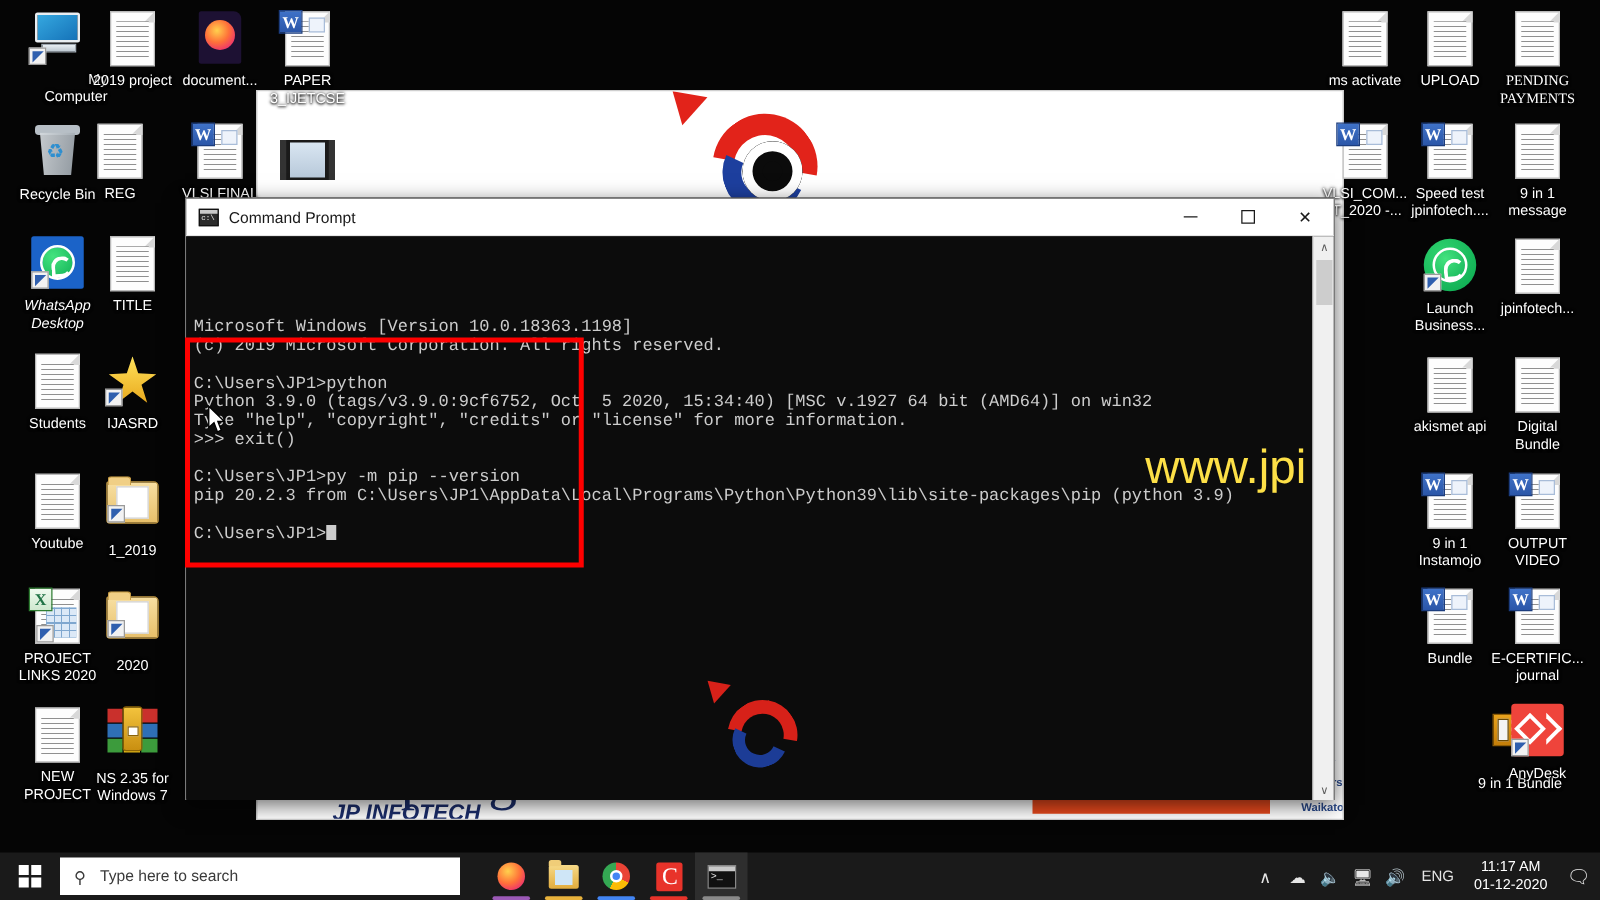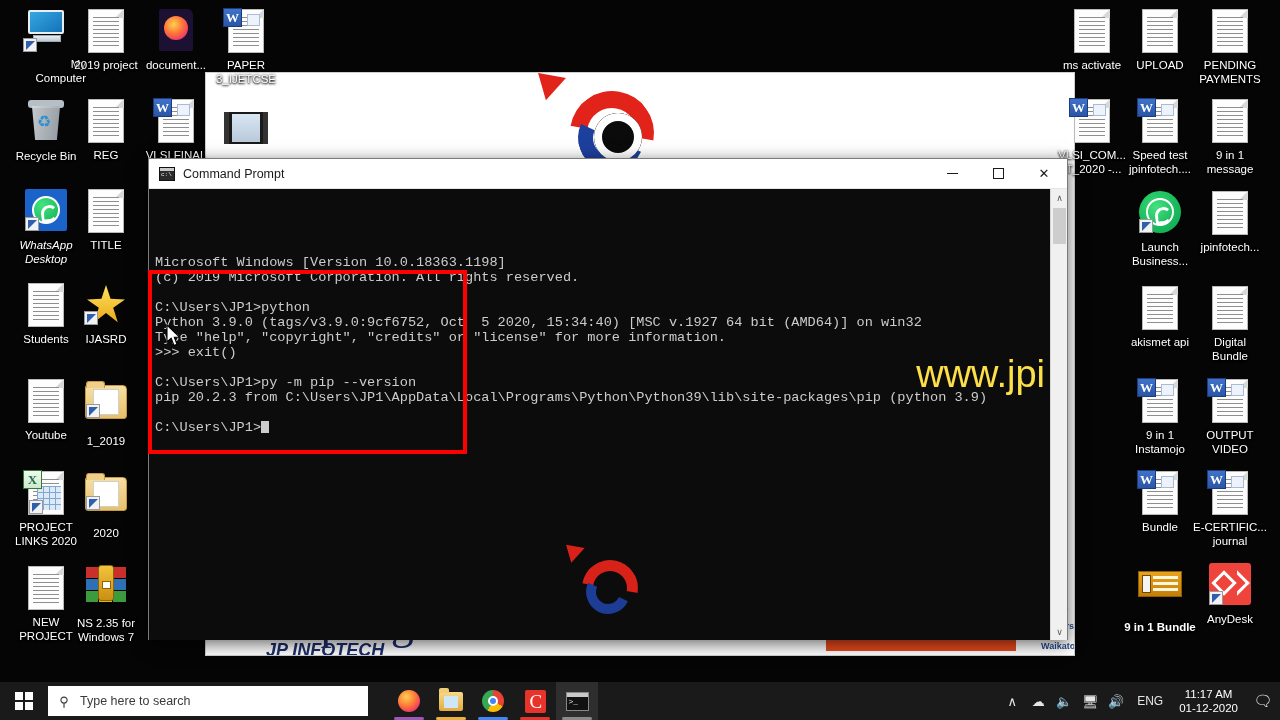--- a/index.html
+++ b/index.html
@@ -635,21 +635,21 @@
 PROJECT</div>
       </div>
       <div class="desk-icon" style="left: 66px; top: 8px;">
         <div class="glyph">
           <div class="ico-doc">
             <div class="lines"></div>
           </div>
         </div>
         <div class="label">2019 project</div>
       </div>
-      <div class="desk-icon" style="left: 66px; top: 98px;">
+      <div class="desk-icon" style="left: 56px; top: 98px;">
         <div class="glyph">
           <div class="ico-doc">
             <div class="lines"></div>
           </div>
         </div>
         <div class="label">REG</div>
       </div>
       <div class="desk-icon" style="left: 66px; top: 188px;">
         <div class="glyph">
           <div class="ico-doc">
@@ -819,30 +819,30 @@
       <div class="desk-icon" style="left: 1120px; top: 470px;">
         <div class="glyph">
           <div class="ico-doc">
             <div class="lines"></div>
             <div class="thumb"></div>
             <div class="word-badge">W</div>
           </div>
         </div>
         <div class="label">Bundle</div>
       </div>
-      <div class="desk-icon" style="left: 1120px; top: 562px; font-weight: bold;">
+      <div class="desk-icon" style="left: 1176px; top: 562px;">
         <div class="glyph">
           <div class="ico-card">
             <div class="ph"></div>
             <div class="cl"></div>
           </div>
         </div>
         <div class="label">9 in 1 Bundle</div>
       </div>
-      <div class="desk-icon" style="left: 1190px; top: 8px;">
+      <div class="desk-icon" style="left: 1190px; top: 8px; font-family: Liberation Serif, serif;">
         <div class="glyph">
           <div class="ico-doc">
             <div class="lines"></div>
           </div>
         </div>
         <div class="label">PENDING
 PAYMENTS</div>
       </div>
       <div class="desk-icon" style="left: 1190px; top: 98px;">
         <div class="glyph">

